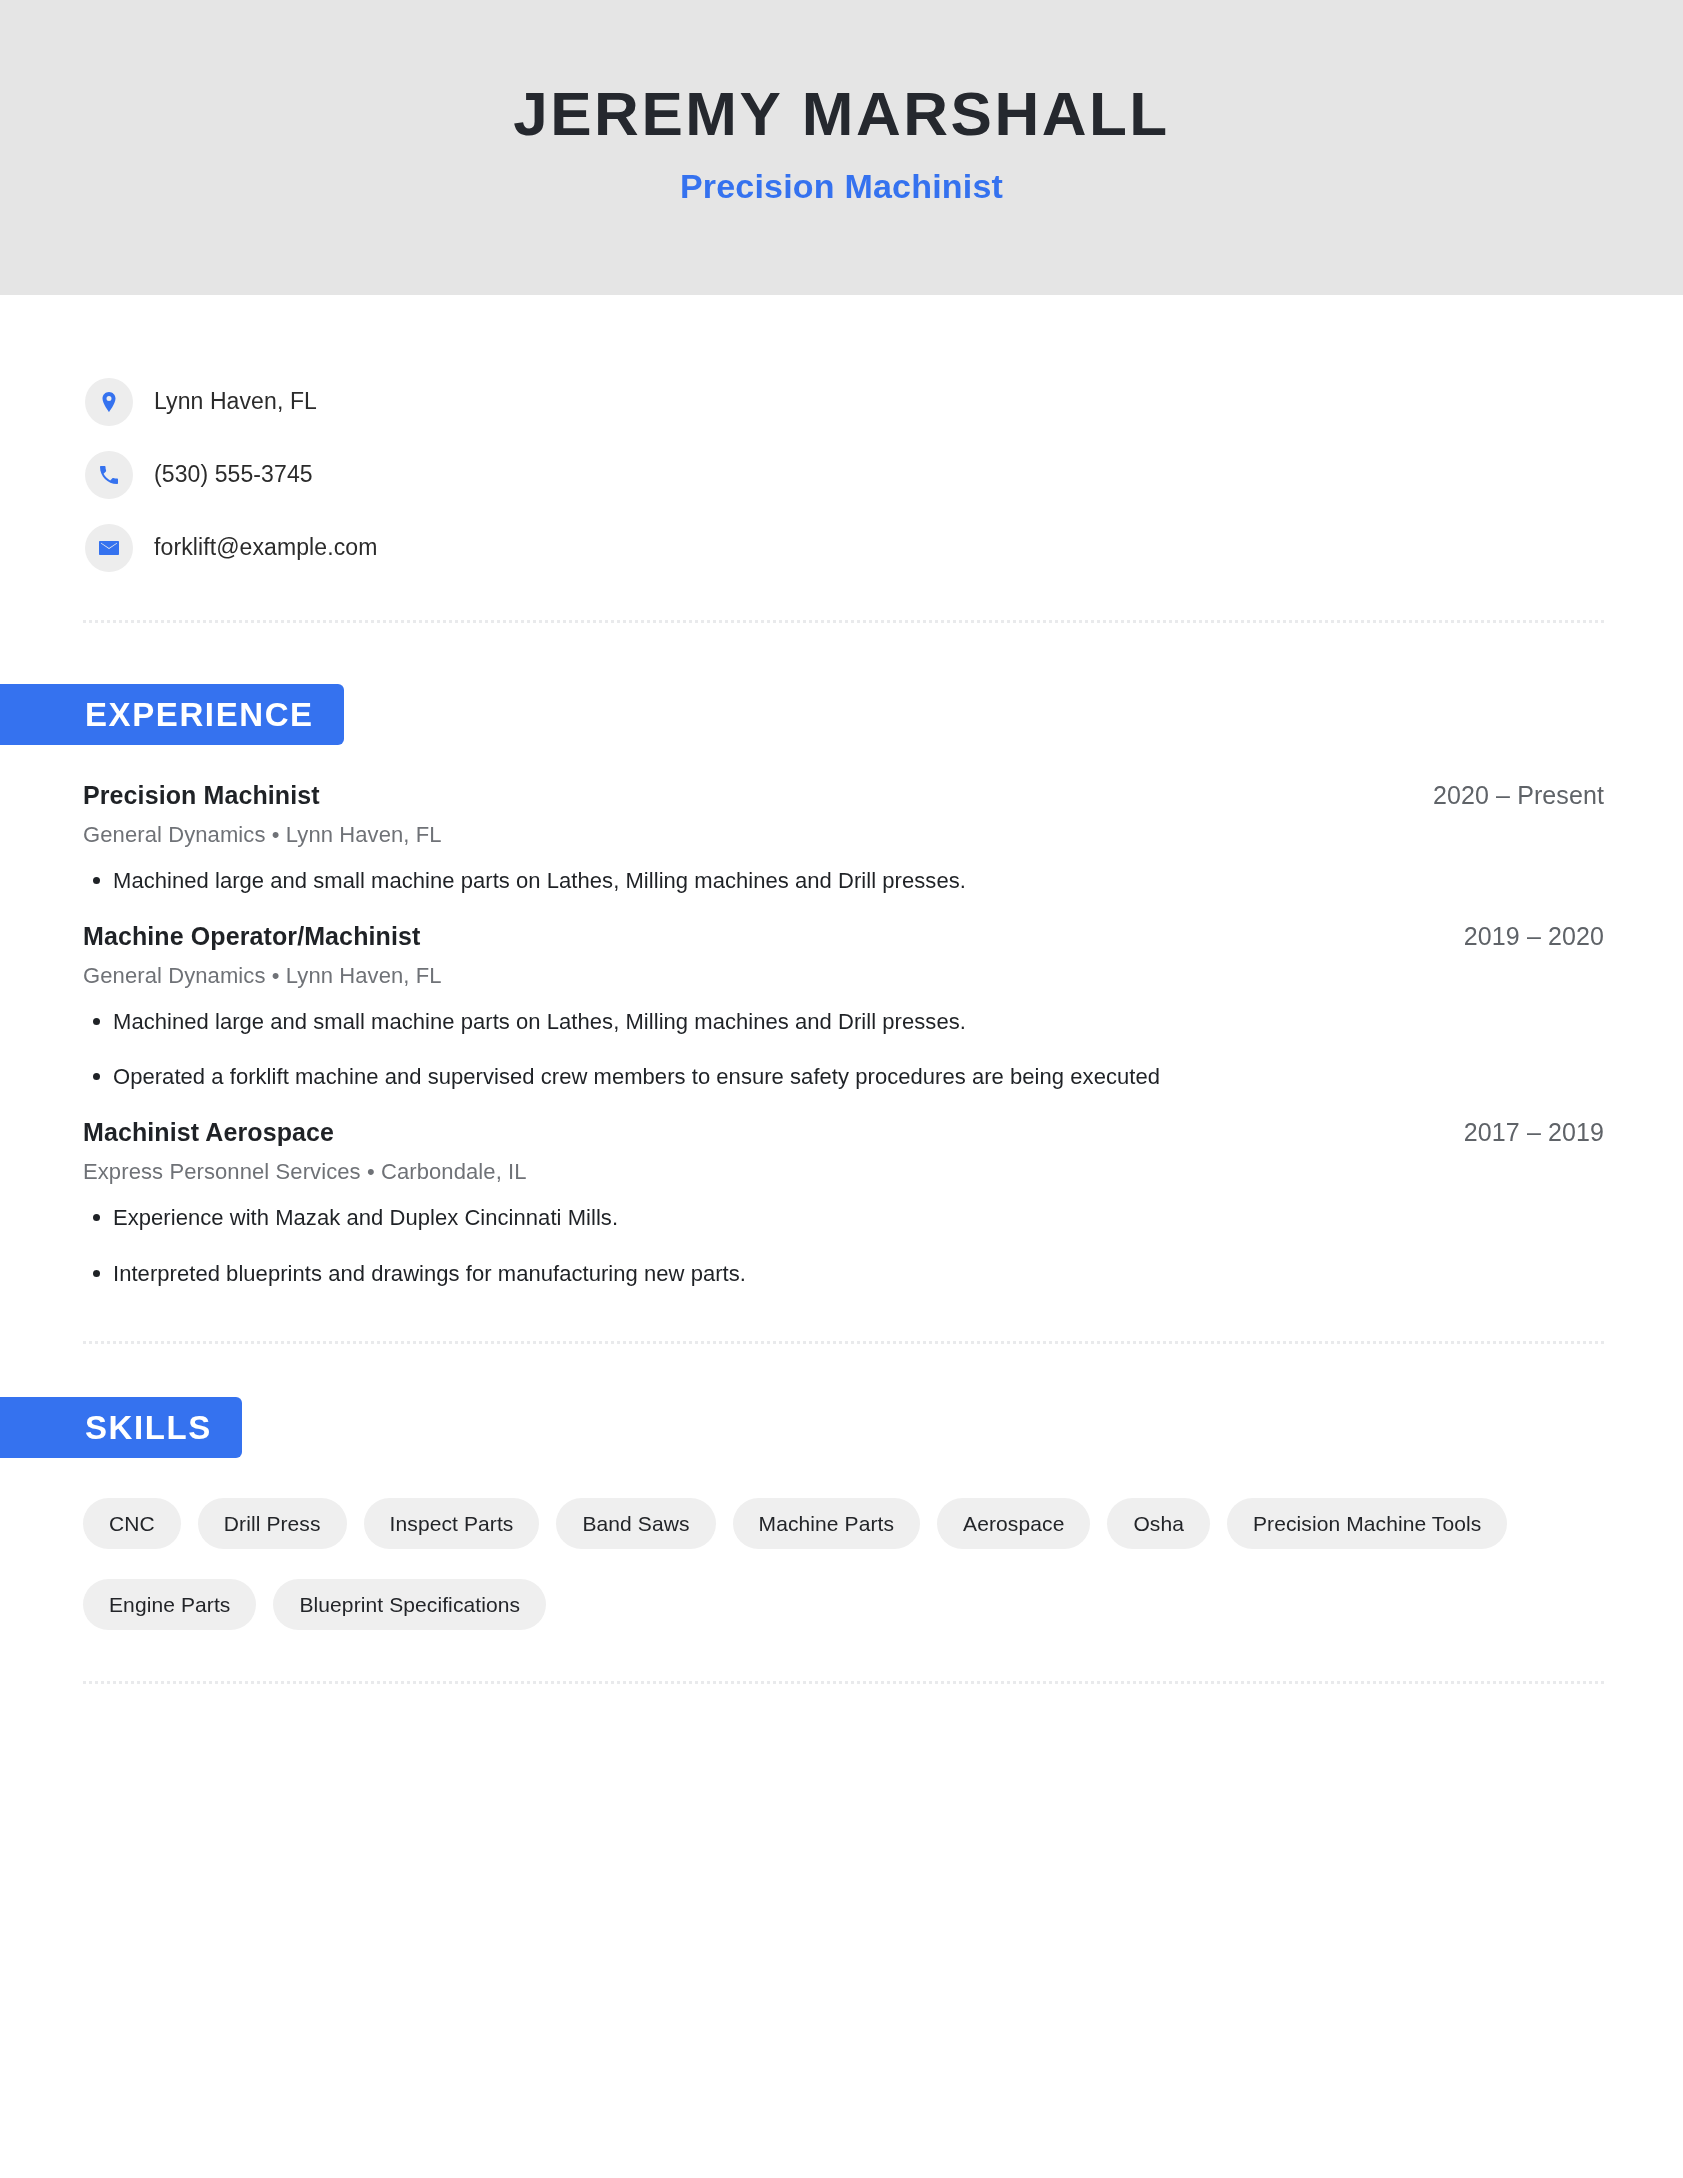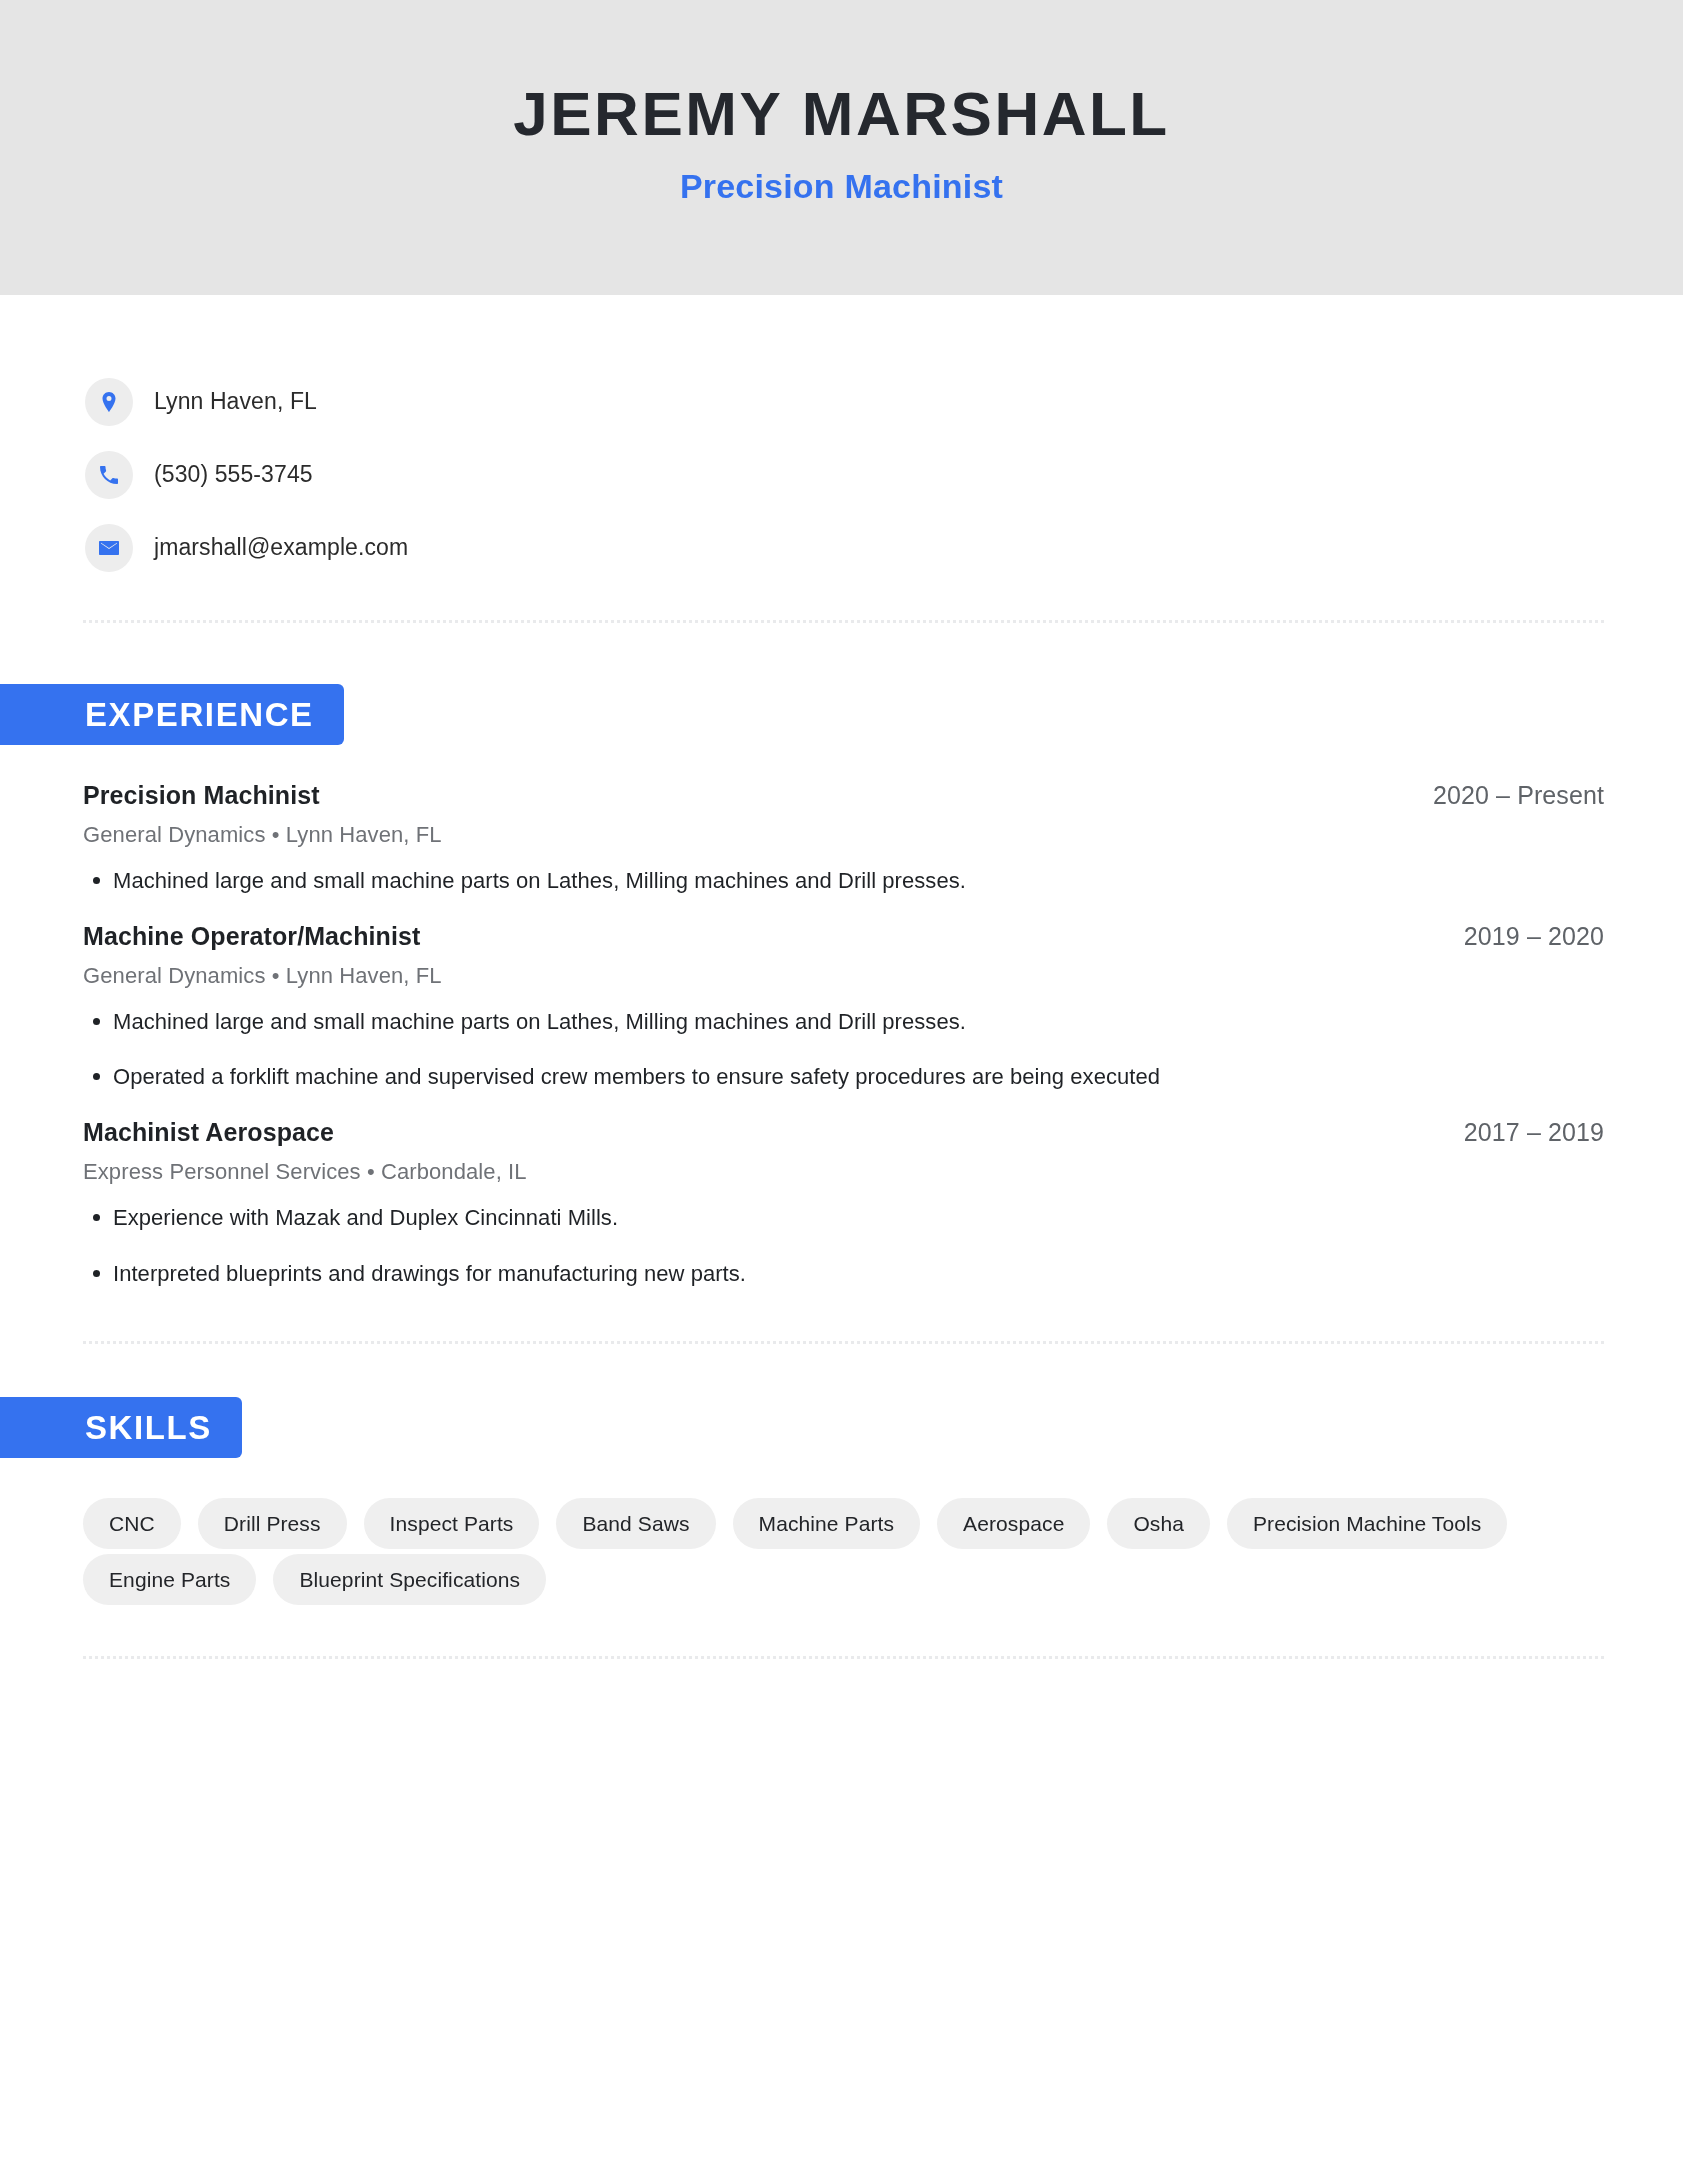--- a/index.html
+++ b/index.html
@@ -126,21 +126,21 @@
     background:#1f2226;
   }
   .job + .job { margin-top:6px; }
   .job:last-child .bullets li:last-child { margin-bottom:0; }
 
   
   .skills-body {
     padding:0 79px 0 83px;
     margin-top:40px;
     display:flex; flex-wrap:wrap;
-    gap:5px 17px;
+    gap:30px 17px;
     max-width:1604px;
   }
   .pill {
     background:#efefef;
     border-radius:26px;
     height:51px;
     display:inline-flex;
     align-items:center;
     padding:0 26px;
     font-size:21px;
@@ -180,21 +180,21 @@
       </span>
       <span class="contact-text">(530) 555-3745</span>
     </div>
 
     <div class="contact-row">
       <span class="ci-circle">
         <svg width="24" height="24" viewBox="0 0 24 24" aria-hidden="true">
           <path fill="#3572ef" d="M3 5h18c.6 0 1 .4 1 1v12c0 .6-.4 1-1 1H3c-.6 0-1-.4-1-1V6c0-.6.4-1 1-1zm9 8.1L20 7.6V6.8l-8 5.3-8-5.3v.8l8 5.5z"></path>
         </svg>
       </span>
-      <span class="contact-text">jmarshall@example.com</span>
+      <span class="contact-text">forklift@example.com</span>
     </div>
 
   </div>
 
   <div class="divider div-1"></div>
 
   
   <div class="sec-bar sec-exp">
     <span>EXPERIENCE</span>
   </div>

